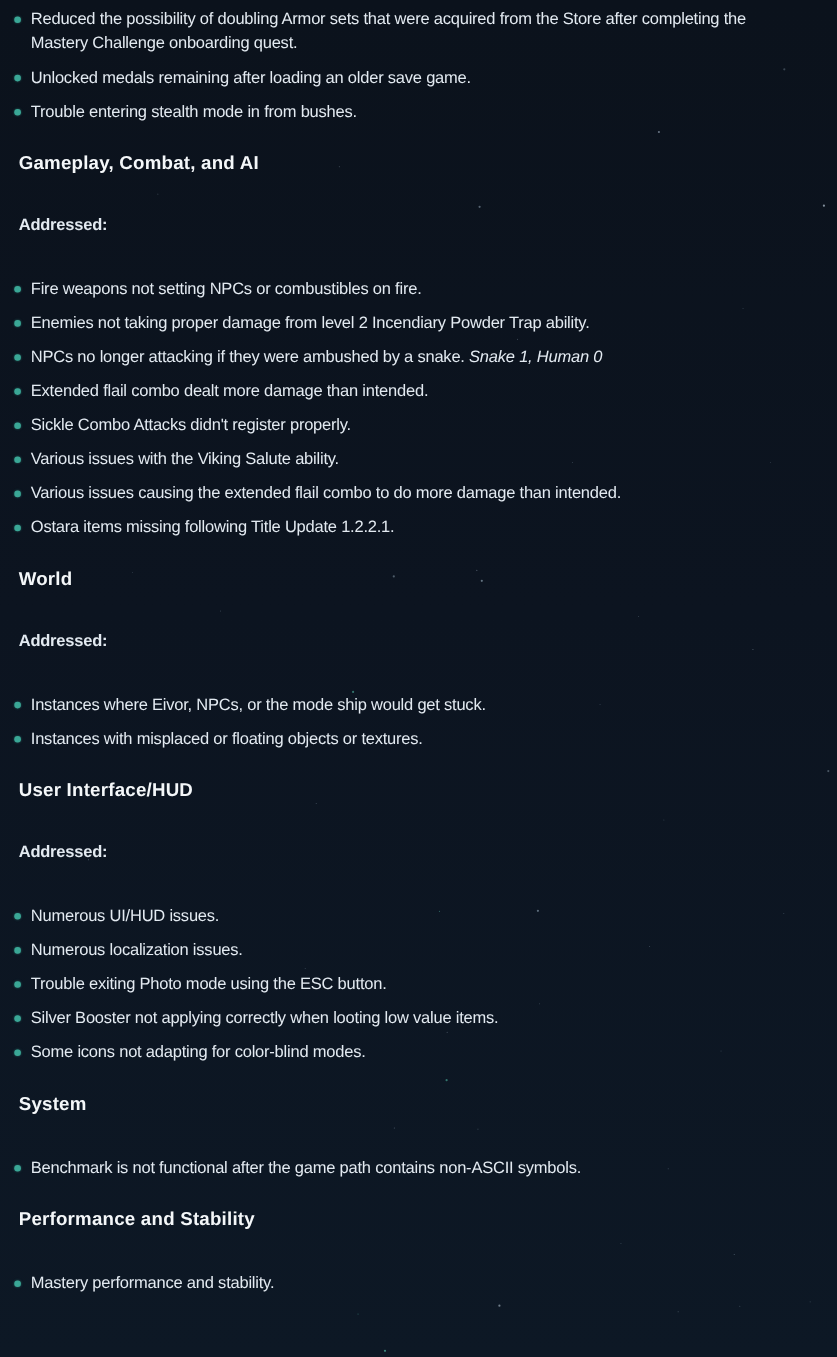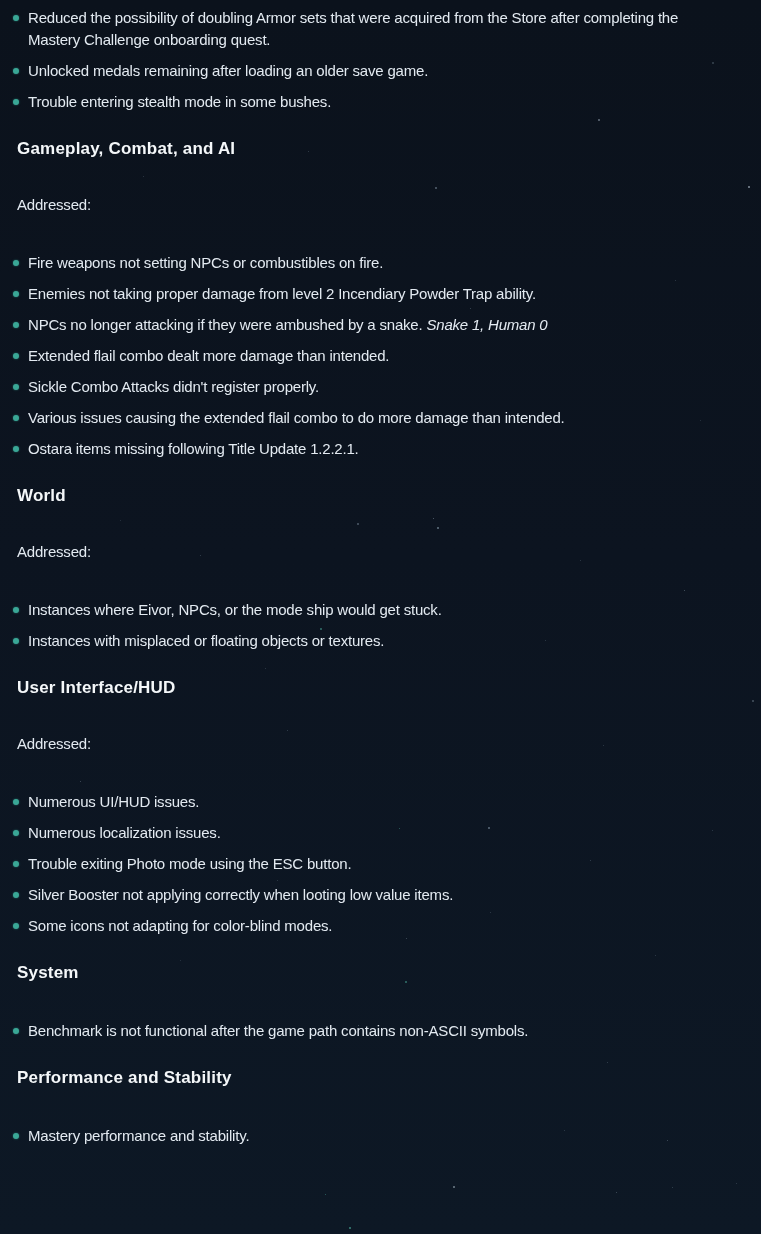--- a/index.html
+++ b/index.html
@@ -32,21 +32,21 @@
     margin: 25px 0 0 0;
     font-size: 17px;
     line-height: 22px;
     font-weight: 700;
     color: #f4f7f9;
     letter-spacing: 0.2px;
   }
   .addressed {
     margin: 34px 0 0 0;
     line-height: 22px;
-    font-weight: 400;
+    font-weight: 700;
   }
   ul.issues {
     list-style: none;
     margin: 36px 0 0 0;
     padding: 0;
   }
   section.no-heading ul.issues { margin-top: 0; }
   ul.issues li {
     position: relative;
     padding-left: 11px;
@@ -114,32 +114,33 @@
     <div class="star" style="left: 349px; top: 1227px; width: 2px; height: 2px; background: rgb(90, 209, 184); opacity: 0.6;"></div>
     <div class="star" style="left: 616px; top: 1192px; width: 1px; height: 1px; background: rgb(159, 180, 196); opacity: 0.4;"></div>
     <div class="star" style="left: 672px; top: 1187px; width: 1px; height: 1px; background: rgb(143, 165, 181); opacity: 0.35;"></div>
     <div class="star" style="left: 736px; top: 1183px; width: 1px; height: 1px; background: rgb(143, 165, 181); opacity: 0.3;"></div>
   </div>
 <main class="content" id="content">
     <section class="no-heading">
       <ul class="issues">
         <li><span class="bullet"></span><span>Reduced the possibility of doubling Armor sets that were acquired from the Store after completing the Mastery Challenge onboarding quest.</span></li>
         <li><span class="bullet"></span><span>Unlocked medals remaining after loading an older save game.</span></li>
-        <li><span class="bullet"></span><span>Trouble entering stealth mode in some bushes.</span></li>
+        <li><span class="bullet"></span><span>Trouble entering stealth mode in from bushes.</span></li>
       </ul>
     </section>
     <section>
       <h2>Gameplay, Combat, and AI</h2>
       <p class="addressed">Addressed:</p>
       <ul class="issues">
         <li><span class="bullet"></span><span>Fire weapons not setting NPCs or combustibles on fire.</span></li>
         <li><span class="bullet"></span><span>Enemies not taking proper damage from level 2 Incendiary Powder Trap ability.</span></li>
         <li><span class="bullet"></span><span>NPCs no longer attacking if they were ambushed by a snake. </span><i>Snake 1, Human 0</i></li>
         <li><span class="bullet"></span><span>Extended flail combo dealt more damage than intended.</span></li>
         <li><span class="bullet"></span><span>Sickle Combo Attacks didn't register properly.</span></li>
+        <li><span class="bullet"></span><span>Various issues with the Viking Salute ability.</span></li>
         <li><span class="bullet"></span><span>Various issues causing the extended flail combo to do more damage than intended.</span></li>
         <li><span class="bullet"></span><span>Ostara items missing following Title Update 1.2.2.1.</span></li>
       </ul>
     </section>
     <section>
       <h2>World</h2>
       <p class="addressed">Addressed:</p>
       <ul class="issues">
         <li><span class="bullet"></span><span>Instances where Eivor, NPCs, or the mode ship would get stuck.</span></li>
         <li><span class="bullet"></span><span>Instances with misplaced or floating objects or textures.</span></li>

